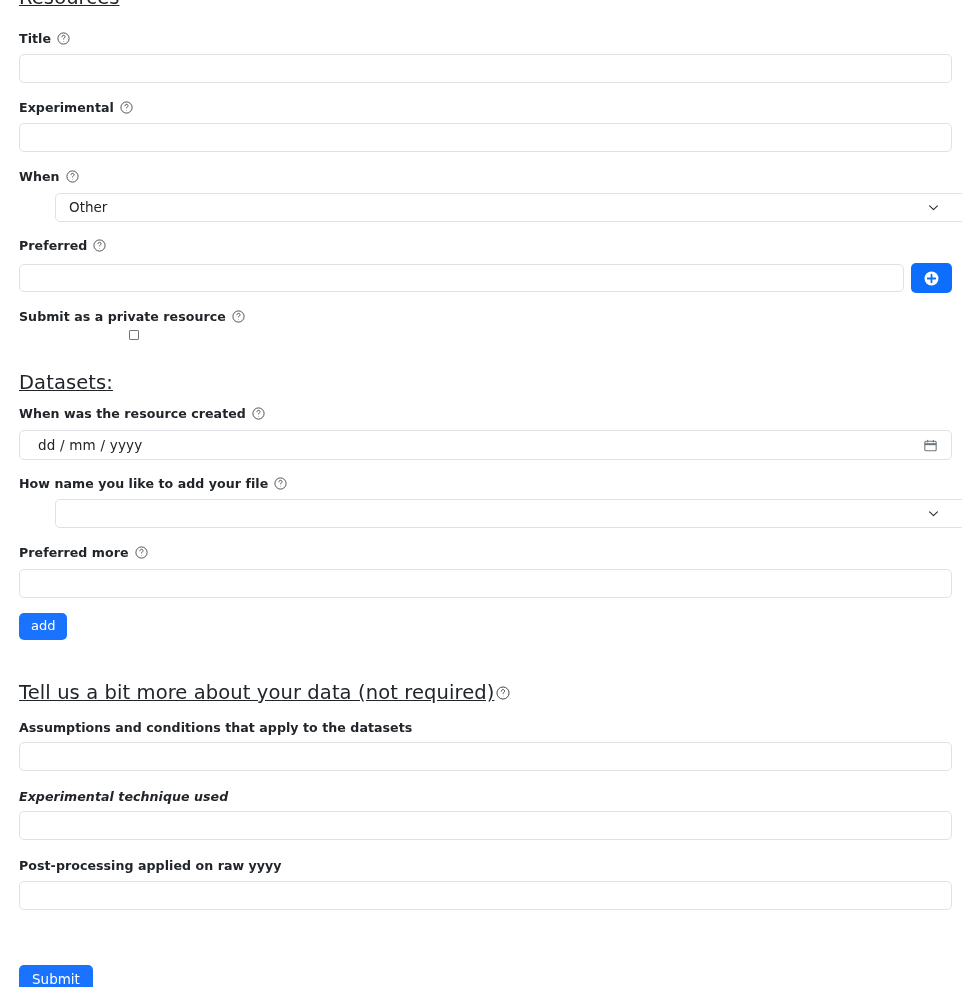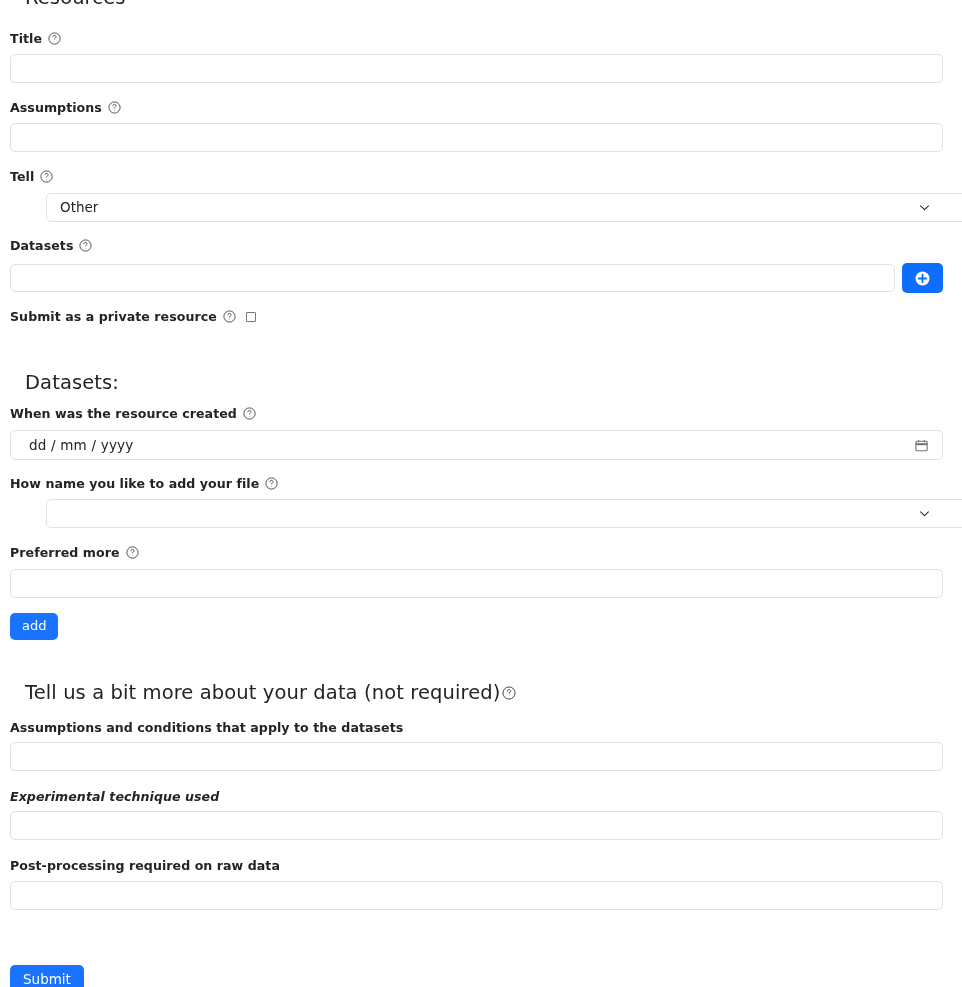--- a/index.html
+++ b/index.html
@@ -24,21 +24,22 @@
     padding: 0 7px;
   }
 
   
   .section-heading {
     font-size: 19.5px;
     font-weight: 400;
     color: #212529;
     letter-spacing: 0.1px;
     line-height: 1.2;
-    margin: 15px;
+    margin: 0;
+    text-decoration: underline;
   }
   .heading-resources {
     
     margin-top: -9px;
     margin-bottom: 0;
   }
   .heading-datasets {
     margin-top: 0;
   }
   .heading-more {
@@ -174,20 +175,21 @@
     padding: 0;
     color: #ffffff;
   }
   .btn-add-keyword svg { display: block; }
 
   
   .checkbox-row {
     display: flex;
     align-items: center;
     gap: 6px;
+    flex-direction: column;
   }
   .checkbox-row .field-label { gap: 6px; }
   .private-checkbox {
     -webkit-appearance: none;
     appearance: none;
     margin: 0 0 0 4px;
     width: 10px;
     height: 10px;
     border: 1px solid #767676;
     border-radius: 1px;
@@ -214,21 +216,21 @@
     color: #ffffff;
     background: #1a73ff;
     border: none;
     border-radius: 5px;
     padding: 7px 13px 8px;
     cursor: pointer;
     line-height: 1.1;
   }
 
   
-  .row { position: absolute; left: 10px; }
+  .row { position: absolute; left: 19px; }
 </style>
 </head>
 <body>
 
 <div class="page">
 
   <div class="row" style="top:-5px;">
     <h2 class="section-heading heading-resources">Resources</h2>
   </div>
 
@@ -243,37 +245,37 @@
         </svg>
       </span>
     </div>
   </div>
   <div class="row" style="top:54px;">
     <input class="text-input" type="text" value="" placeholder="" style="">
   </div>
 
   <div class="row" style="top:100px;">
     <div class="field-label">
-      <span>Assumptions</span>
+      <span>Experimental</span>
       <span class="help-icon">
         <svg viewBox="0 0 16 16" width="13" height="13" fill="none" stroke="currentColor" stroke-width="1.1">
           <circle cx="8" cy="8" r="6.9"></circle>
           <path d="M6.1 5.9c0-1.1.9-1.8 1.9-1.8s1.9.6 1.9 1.7c0 1.3-1.8 1.4-1.8 2.8" stroke-linecap="round"></path>
           <circle cx="8.1" cy="11.4" r="0.45" fill="currentColor" stroke="none"></circle>
         </svg>
       </span>
     </div>
   </div>
   <div class="row" style="top:123px;">
     <input class="text-input" type="text" value="" placeholder="" style="">
   </div>
 
   <div class="row" style="top:169px;">
     <div class="field-label">
-      <span>Tell</span>
+      <span>When</span>
       <span class="help-icon">
         <svg viewBox="0 0 16 16" width="13" height="13" fill="none" stroke="currentColor" stroke-width="1.1">
           <circle cx="8" cy="8" r="6.9"></circle>
           <path d="M6.1 5.9c0-1.1.9-1.8 1.9-1.8s1.9.6 1.9 1.7c0 1.3-1.8 1.4-1.8 2.8" stroke-linecap="round"></path>
           <circle cx="8.1" cy="11.4" r="0.45" fill="currentColor" stroke="none"></circle>
         </svg>
       </span>
     </div>
   </div>
   <div class="row" style="top:193px;">
@@ -284,21 +286,21 @@
       <span class="chevron">
         <svg viewBox="0 0 16 16" width="13" height="13" fill="none" stroke="currentColor" stroke-width="1.3">
           <path d="M3.2 6 8 10.6 12.8 6" stroke-linecap="round" stroke-linejoin="round"></path>
         </svg>
       </span>
     </div>
   </div>
 
   <div class="row" style="top:238px;">
     <div class="field-label">
-      <span>Datasets</span>
+      <span>Preferred</span>
       <span class="help-icon">
         <svg viewBox="0 0 16 16" width="13" height="13" fill="none" stroke="currentColor" stroke-width="1.1">
           <circle cx="8" cy="8" r="6.9"></circle>
           <path d="M6.1 5.9c0-1.1.9-1.8 1.9-1.8s1.9.6 1.9 1.7c0 1.3-1.8 1.4-1.8 2.8" stroke-linecap="round"></path>
           <circle cx="8.1" cy="11.4" r="0.45" fill="currentColor" stroke="none"></circle>
         </svg>
       </span>
     </div>
   </div>
   <div class="row" style="top:263px;">
@@ -433,21 +435,21 @@
     <div class="field-label">
       <span>Experimental technique used</span>
     </div>
   </div>
   <div class="row" style="top:811px;">
     <input class="text-input" type="text" value="" placeholder="" style="">
   </div>
 
   <div class="row" style="top:858px;">
     <div class="field-label">
-      <span>Post-processing required on raw data</span>
+      <span>Post-processing applied on raw yyyy</span>
     </div>
   </div>
   <div class="row" style="top:881px;">
     <input class="text-input" type="text" value="" placeholder="" style="">
   </div>
 
   <div class="row" style="top:965px;">
     <button class="btn-submit">Submit</button>
   </div>
 

